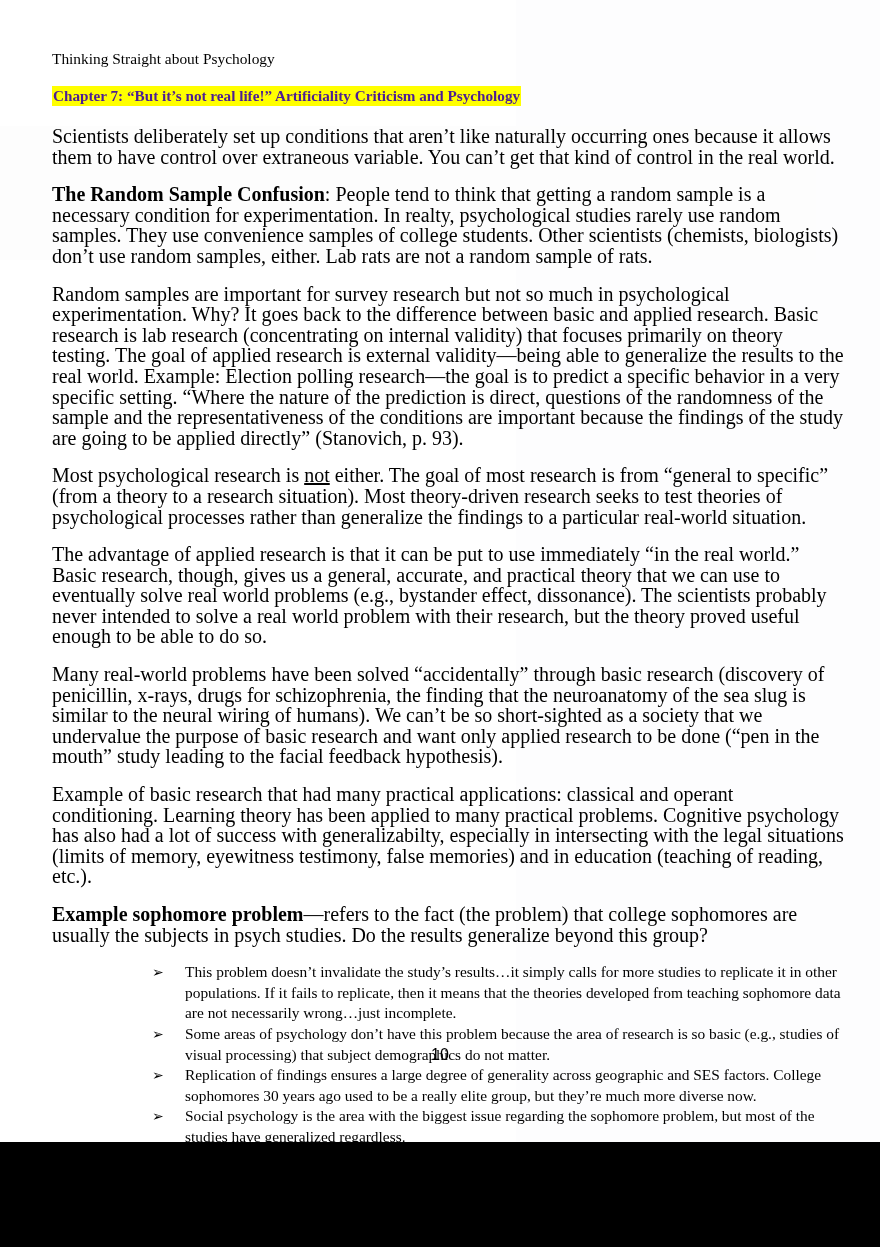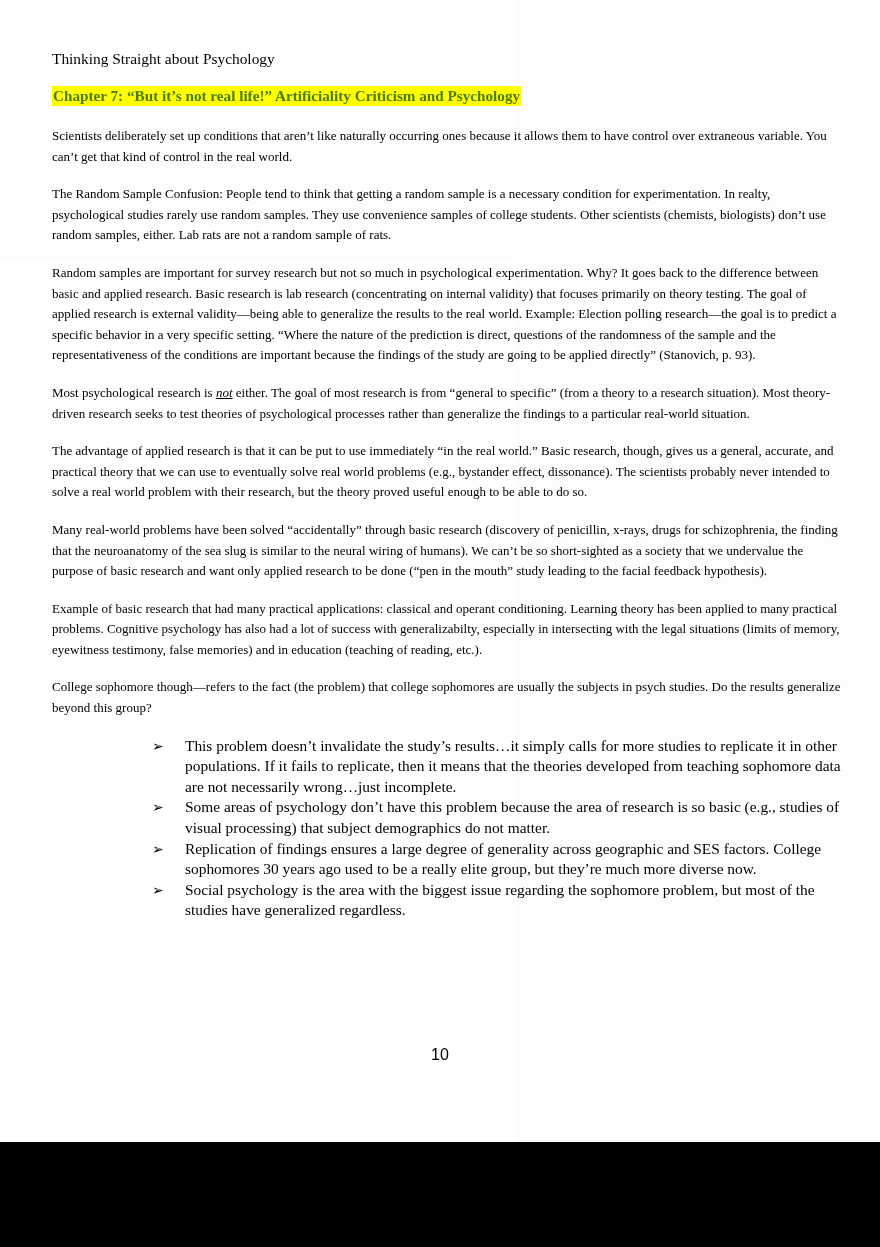--- a/index.html
+++ b/index.html
@@ -52,45 +52,44 @@
   .running-head {
     font-size: 15.4px;
     line-height: 19px;
     margin: 0 0 18px 0;
   }
 
   .chapter-heading {
     font-size: 15.2px;
     line-height: 19px;
     font-weight: bold;
-    color: #4d7c0f;
+    color: #4c1d95;
     margin: 0 0 21px 0;
   }
   .chapter-heading .hl {
     background: #ffff00;
     padding: 1px 1px 2px 1px;
   }
 
   p.body {
-    font-size: 13px;
+    font-size: 20px;
     line-height: 20.6px;
     margin: 0 0 17px 0;
     text-align: left;
   }
 
   p.body.tight {
     margin-bottom: 16px;
   }
 
   .bold {
-    font-weight: normal;
+    font-weight: bold;
   }
   .uline {
     text-decoration: underline;
-    font-style: italic;
   }
 
   ul.arrow-list {
     list-style: none;
     margin: 6px 0 0 0;
     padding: 0 0 0 100px;
   }
   ul.arrow-list li {
     position: relative;
     font-size: 15.4px;
@@ -152,21 +151,21 @@
 
     <p class="body"><span>Most psychological research is </span><span class="uline">not</span><span> either. The goal of most research is from “general to specific” (from a theory to a research situation).  Most theory-driven research seeks to test theories of psychological processes rather than generalize the findings to a particular real-world situation.</span></p>
 
     <p class="body"><span>The advantage of applied research is that it can be put to use immediately “in the real world.” Basic research, though, gives us a general, accurate, and practical theory that we can use to eventually solve real world problems (e.g., bystander effect, dissonance).  The scientists probably never intended to solve a real world problem with their research, but the theory proved useful enough to be able to do so.</span></p>
 
     <p class="body"><span>Many real-world problems have been solved “accidentally” through basic research (discovery of penicillin, x-rays, drugs for schizophrenia, the finding that the neuroanatomy of the sea slug is similar to the neural wiring of humans).  We can’t be so short-sighted as a society that we undervalue the purpose of basic research and want only applied research to be done (“pen in the mouth” study leading to the facial feedback hypothesis).</span></p>
 
     <p class="body"><span>Example of basic research that had many practical applications: classical and operant conditioning.  Learning theory has been applied to many practical problems. Cognitive psychology has also had a lot of success with generalizabilty, especially in intersecting with the legal situations (limits of memory, eyewitness testimony, false memories) and in education (teaching of reading, etc.).</span></p>
 
 
-    <p class="body"><span class="bold">College sophomore though</span><span>—refers to the fact (the problem) that college sophomores are usually the subjects in psych studies. Do the results generalize beyond this group?</span></p>
+    <p class="body"><span class="bold">Example sophomore problem</span><span>—refers to the fact (the problem) that college sophomores are usually the subjects in psych studies. Do the results generalize beyond this group?</span></p>
 
     <ul class="arrow-list">
       <li>
         <span class="bullet">➢</span>
         <span class="li-text">This problem doesn’t invalidate the study’s results…it simply calls for more studies to replicate it in other populations.  If it fails to replicate, then it means that the theories developed from teaching sophomore data are not necessarily wrong…just incomplete.</span>
       </li>
       <li>
         <span class="bullet">➢</span>
         <span class="li-text">Some areas of psychology don’t have this problem because the area of research is so basic (e.g., studies of visual processing) that subject demographics do not matter.</span>
       </li>

